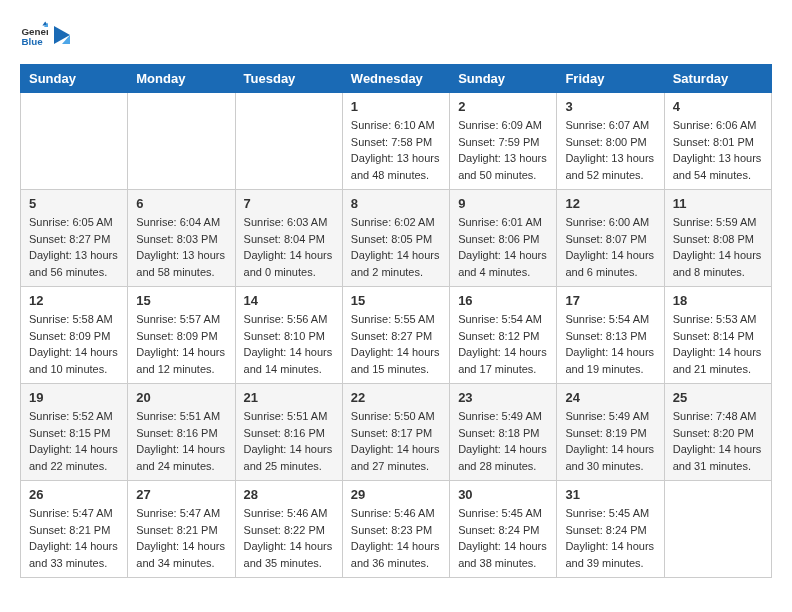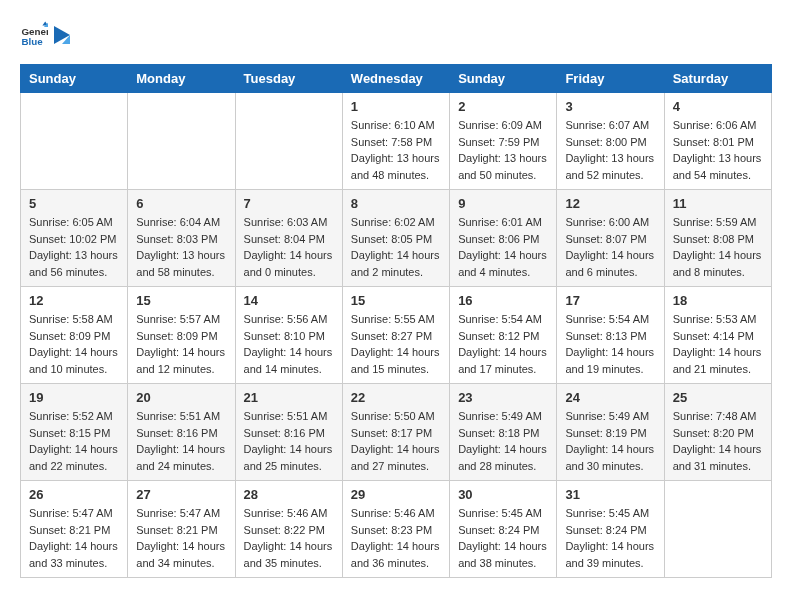--- a/index.html
+++ b/index.html
@@ -148,21 +148,21 @@
           <div class="day-info" style="white-space: pre-line;">Sunrise: 6:06 AM
 Sunset: 8:01 PM
 Daylight: 13 hours
 and 54 minutes.</div>
         </td>
       </tr>
       <tr>
         <td>
           <span class="day-number">5</span>
           <div class="day-info" style="white-space: pre-line;">Sunrise: 6:05 AM
-Sunset: 10:02 PM
+Sunset: 8:27 PM
 Daylight: 13 hours
 and 56 minutes.</div>
         </td>
         <td>
           <span class="day-number">6</span>
           <div class="day-info" style="white-space: pre-line;">Sunrise: 6:04 AM
 Sunset: 8:03 PM
 Daylight: 13 hours
 and 58 minutes.</div>
         </td>
@@ -241,21 +241,21 @@
         <td>
           <span class="day-number">17</span>
           <div class="day-info" style="white-space: pre-line;">Sunrise: 5:54 AM
 Sunset: 8:13 PM
 Daylight: 14 hours
 and 19 minutes.</div>
         </td>
         <td>
           <span class="day-number">18</span>
           <div class="day-info" style="white-space: pre-line;">Sunrise: 5:53 AM
-Sunset: 4:14 PM
+Sunset: 8:14 PM
 Daylight: 14 hours
 and 21 minutes.</div>
         </td>
       </tr>
       <tr>
         <td>
           <span class="day-number">19</span>
           <div class="day-info" style="white-space: pre-line;">Sunrise: 5:52 AM
 Sunset: 8:15 PM
 Daylight: 14 hours

